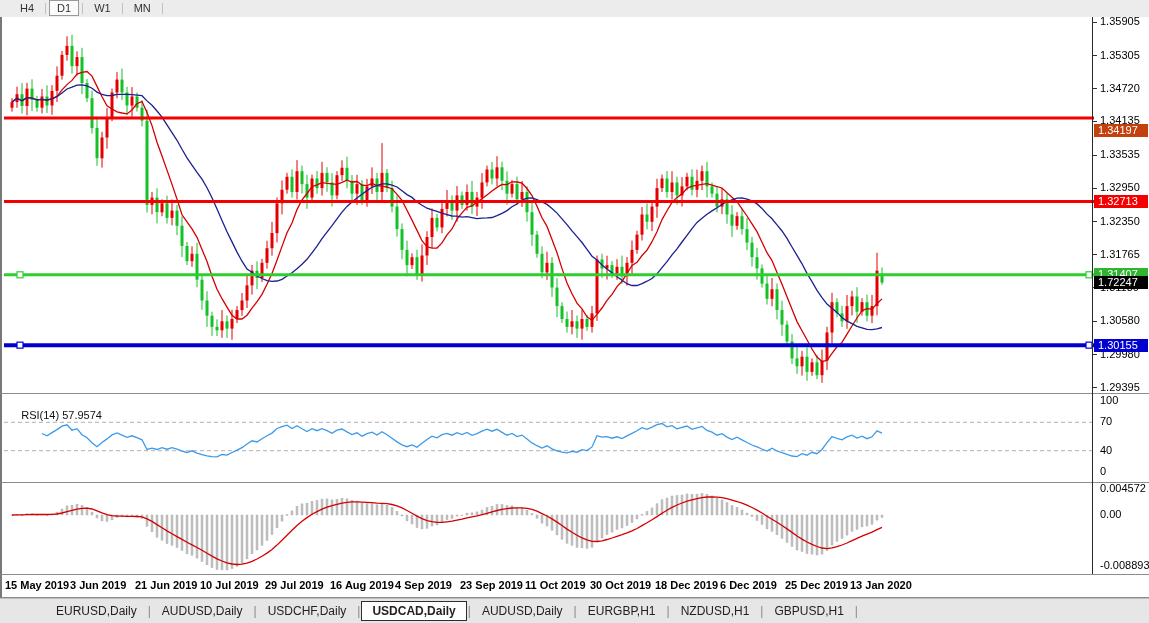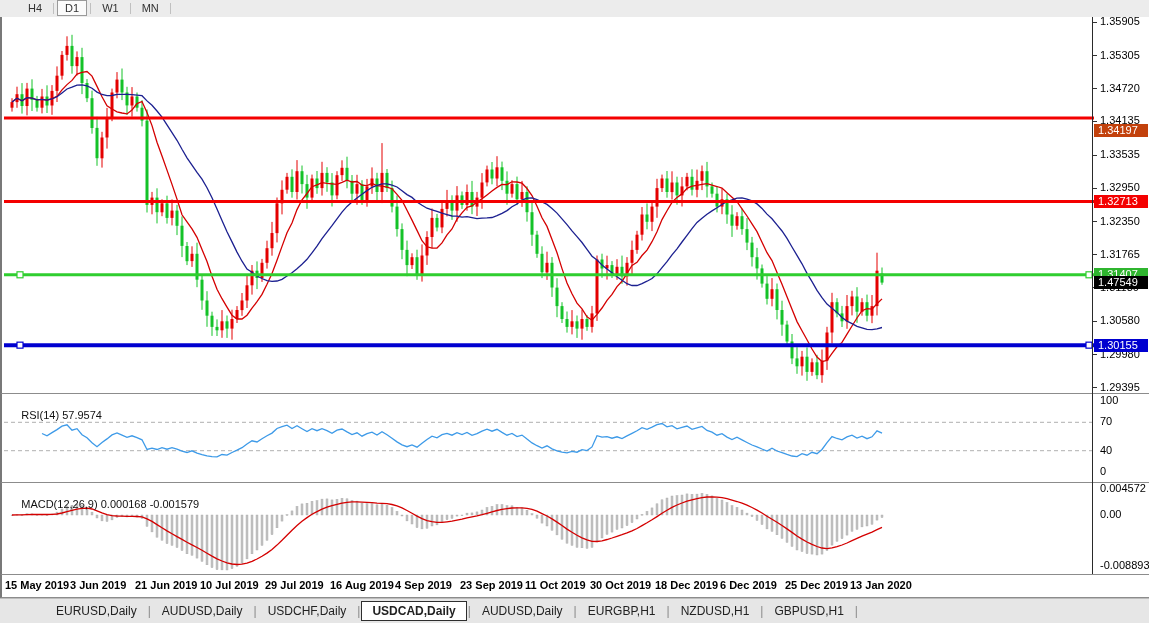--- a/index.html
+++ b/index.html
@@ -1,20 +1,20 @@
 <!DOCTYPE html>
 <html><head>
 <meta charset="utf-8">
 <style>
   html,body{margin:0;padding:0;background:#d8d8d8;}
   .window{position:relative;width:1149px;height:623px;background:#ececec;
           font-family:"Liberation Sans",sans-serif;overflow:hidden;
           -webkit-font-smoothing:none;}
   
-  .toolbar{position:absolute;top:0;left:14px;right:0;height:16px;display:flex;align-items:center;
+  .toolbar{position:absolute;top:0;left:6px;right:0;height:16px;display:flex;align-items:center;
            padding-left:6px;background:#ececec;}
   .tf-btn{font-size:11px;line-height:12px;color:#333;padding:1px 7px;border:1px solid transparent;cursor:default;}
   .tf-btn.active{background:#fbfbfb;border:1px solid #9a9a9a;}
   .tf-sep{width:1px;height:11px;background:#c0c0c0;margin:0 3px;}
   
   .panel{position:absolute;left:0;width:1149px;background:#fff;border-bottom:1px solid #8c8c8c;
          box-sizing:border-box;border-left:2px solid #787878;}
   #main-panel{top:17px;height:377px;}
   #rsi-panel{top:394px;height:89px;}
   #macd-panel{top:483px;height:92px;}
@@ -609,23 +609,20 @@
 
   <div class="panel" id="date-panel"></div>
 
   <div class="axis-line"></div>
 
 
   <div class="ind-label" style="top:397px">
     <span>RSI(14)</span> <span>57.9574</span>
   </div>
 
-  <div class="ind-label" style="top:486px">
-    <span>MACD(12,26,9)</span> <span>0.000168 -0.001579</span>
-  </div>
 
   <div id="overlays">
       <div class="tick-dash" style="top:22px"></div>
       <div class="tick-label" style="top:15px">1.35905</div>
       <div class="tick-dash" style="top:55px"></div>
       <div class="tick-label" style="top:49px">1.35305</div>
       <div class="tick-dash" style="top:88px"></div>
       <div class="tick-label" style="top:82px">1.34720</div>
       <div class="tick-dash" style="top:121px"></div>
       <div class="tick-label" style="top:114px">1.34135</div>
@@ -641,21 +638,21 @@
       <div class="tick-label" style="top:281px">1.31180</div>
       <div class="tick-dash" style="top:321px"></div>
       <div class="tick-label" style="top:314px">1.30580</div>
       <div class="tick-dash" style="top:354px"></div>
       <div class="tick-label" style="top:348px">1.29980</div>
       <div class="tick-dash" style="top:387px"></div>
       <div class="tick-label" style="top:381px">1.29395</div>
       <div class="price-badge" style="top:124px;background:#c2410c">1.34197</div>
       <div class="price-badge" style="top:195px;background:#f40000">1.32713</div>
       <div class="price-badge" style="top:268px;background:#2fb52f">1.31407</div>
-      <div class="price-badge" style="top:276px;background:#000000">1.47549</div>
+      <div class="price-badge" style="top:276px;background:#000000">1.72247</div>
       <div class="price-badge" style="top:339px;background:#0000d0">1.30155</div>
       <div class="tick-label" style="top:394px">100</div>
       <div class="tick-label" style="top:415px">70</div>
       <div class="tick-label" style="top:444px">40</div>
       <div class="tick-label" style="top:465px">0</div>
       <div class="tick-label" style="top:482px">0.004572</div>
       <div class="tick-label" style="top:508px">0.00</div>
       <div class="tick-label" style="top:559px">-0.008893</div>
       <div class="date-label" style="left:5px">15 May 2019</div>
       <div class="date-label" style="left:70px">3 Jun 2019</div>

